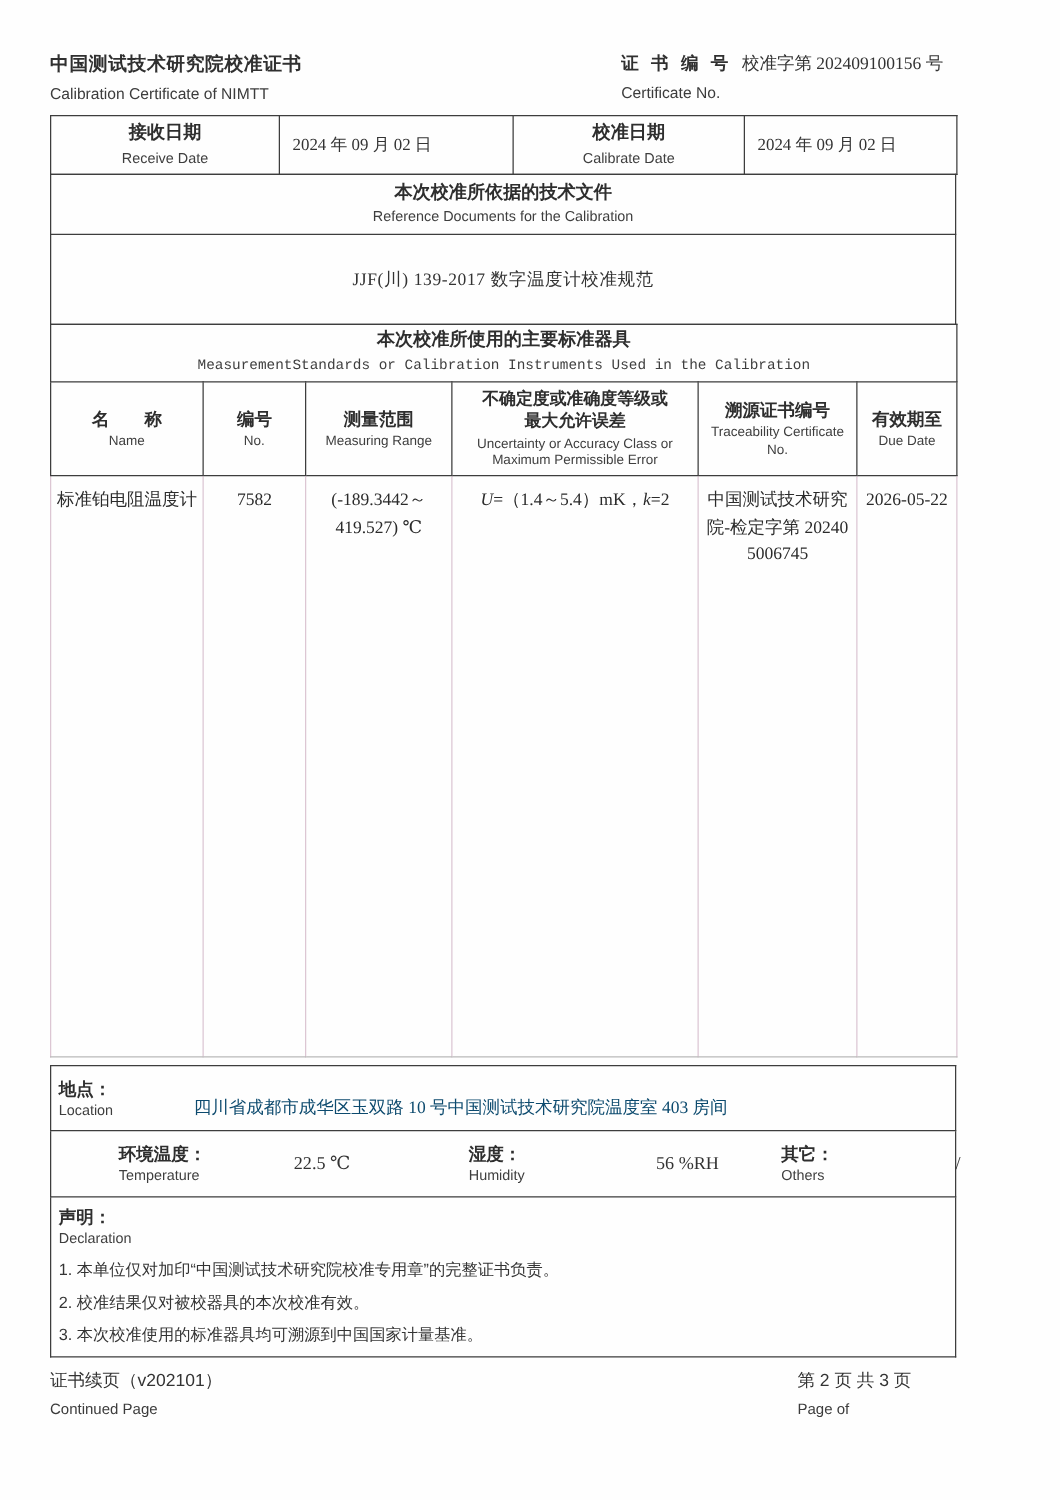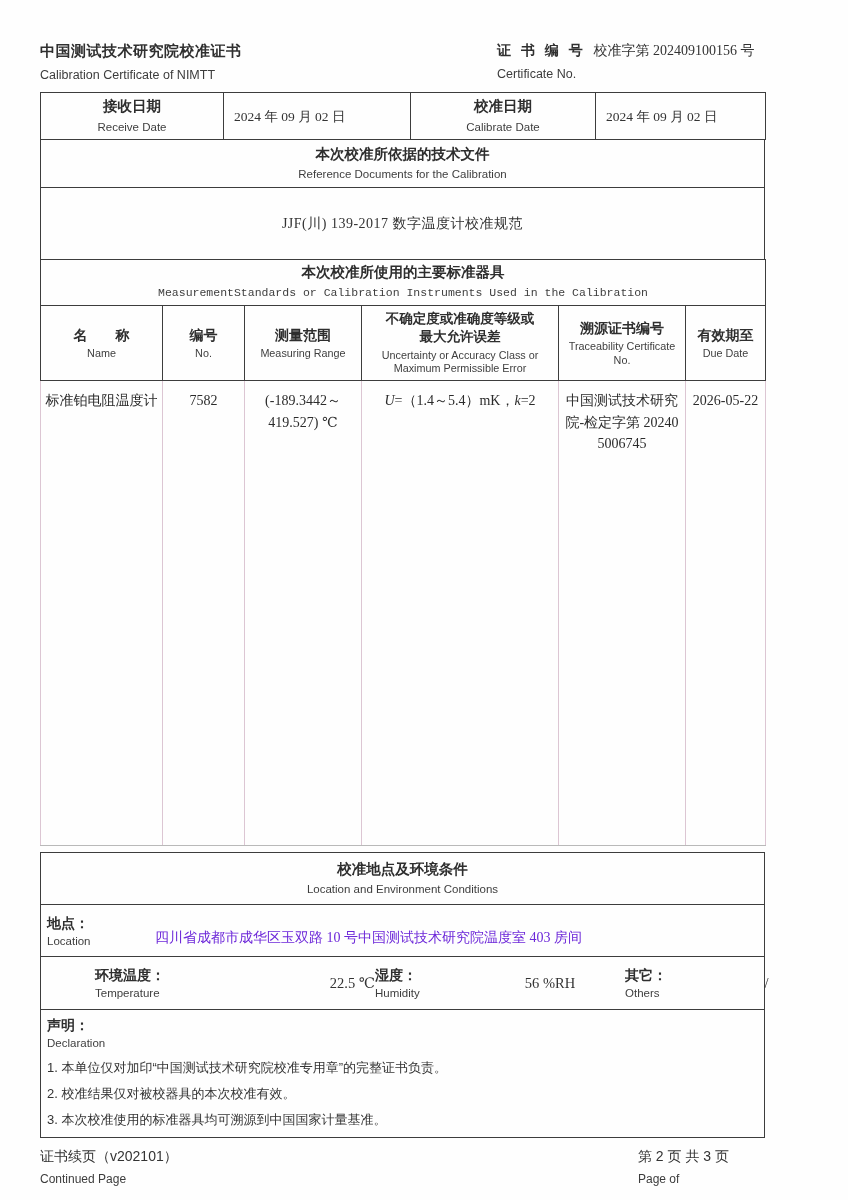--- a/index.html
+++ b/index.html
@@ -56,25 +56,25 @@
 
   
   .tblD { margin-top: 6px; }
   .tblD td { text-align: left; }
   .loc-head td { height: 52px; text-align: center; }
   .lbl-zh { font-size: 14px; font-weight: bold; color: #2e2e2e; }
   .lbl-en { font-size: 11.5px; color: #3e3e3e; margin-top: 2px; }
   .loc-row td { height: 52px; padding-left: 6px; }
   .loc-flex { display: flex; align-items: flex-end; }
   .loc-label { width: 108px; }
-  .loc-value { font-size: 14px; color: #6d28d9; }
+  .loc-value { font-size: 14px; color: #0c4a6e; }
   .env-row td { height: 53px; padding-left: 6px; }
   .env-flex { display: flex; align-items: center; width: 100%; margin-left: 48px; }
   .env-l1 { width: 140px; }
-  .env-v1 { width: 140px; text-align: right; }
+  .env-v1 { width: 140px; text-align: left; }
   .env-l2 { width: 100px; }
   .env-v2 { width: 150px; text-align: center; }
   .env-l3 { width: 100px; }
   .env-v3 { flex: 1; text-align: center; }
   .env-val { font-size: 14.5px; color: #333; }
   .decl-row td { height: 120px; vertical-align: top; padding: 7px 8px 4px 6px; }
   .decl-items { margin-top: 6px; }
   .decl-item { font-size: 13px; color: #343434; line-height: 2.0; }
 
   
@@ -197,26 +197,20 @@
           <span class="it">U</span><span>=（1.4～5.4）mK，</span><span class="it">k</span><span>=2</span>
         </td>
         <td class="serif trace-cell">中国测试技术研究院-检定字第 202405006745</td>
         <td class="serif">2026-05-22</td>
       </tr>
     </tbody>
       </table>
 
     <table class="tbl tblD">
       <tbody>
-          <tr class="loc-head">
-        <td>
-          <div class="hd-zh">校准地点及环境条件</div>
-          <div class="hd-en">Location and Environment Conditions</div>
-        </td>
-      </tr>
       <tr class="loc-row">
         <td>
           <div class="loc-flex">
             <div class="loc-label">
               <div class="lbl-zh">地点：</div>
               <div class="lbl-en">Location</div>
             </div>
             <div class="loc-value serif">四川省成都市成华区玉双路 10 号中国测试技术研究院温度室 403 房间</div>
           </div>
         </td>

